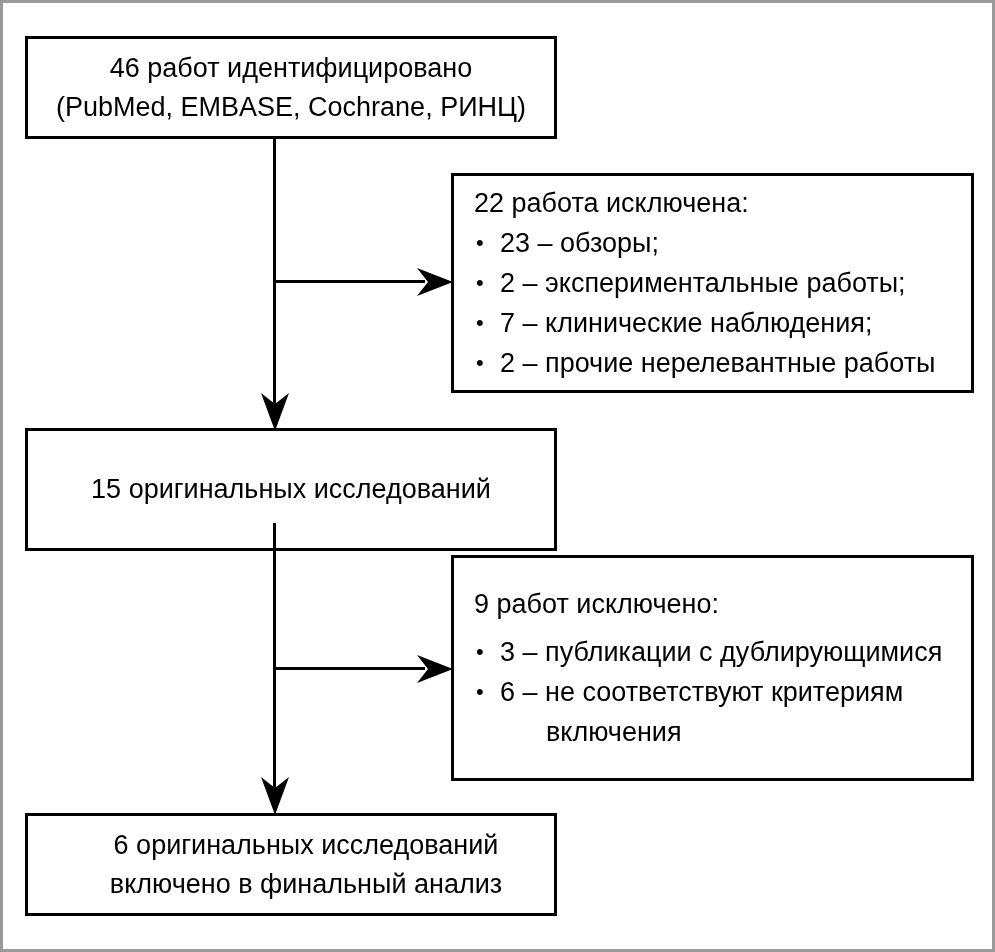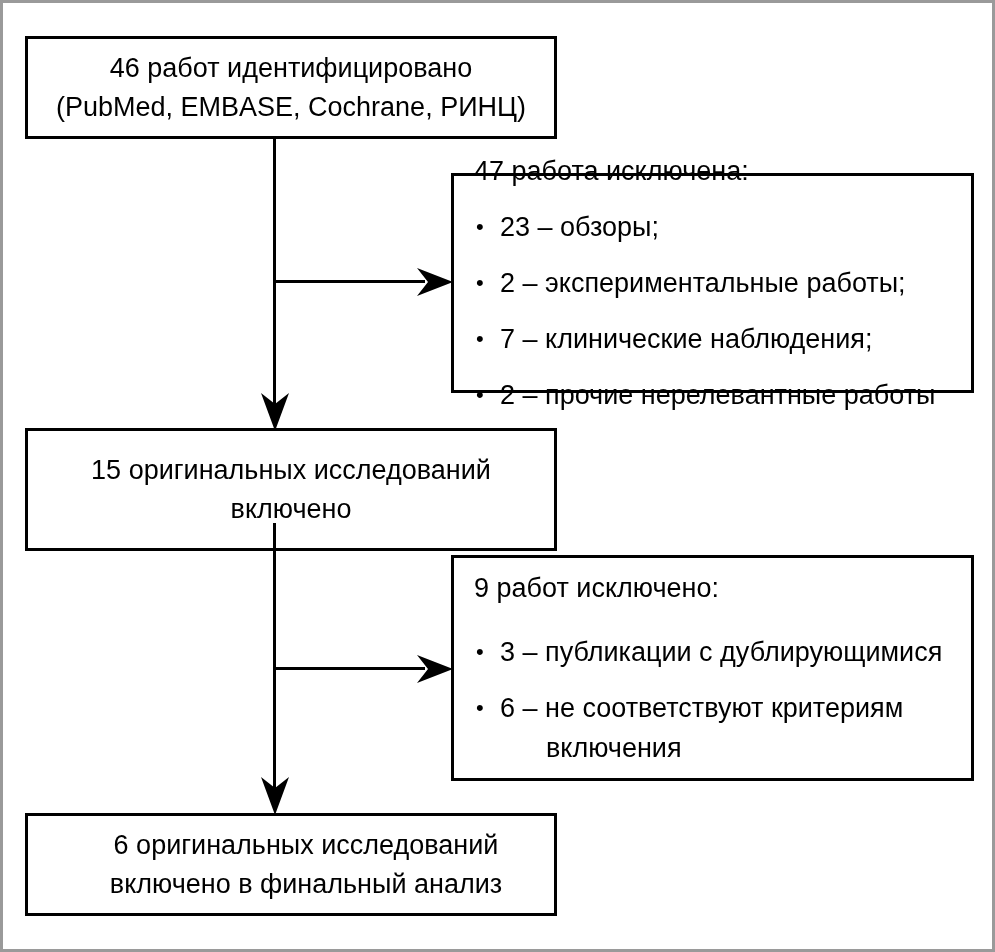--- a/index.html
+++ b/index.html
@@ -60,21 +60,20 @@
   }
   .excl-item .bullet {
     position: absolute;
     left: 0;
     top: 0;
     font-size: 22px;
     line-height: 40px;
   }
   .excl-item .txt {
     display: block;
-    margin-top: 16px;
   }
   .excl-item.wrapped .cont {
     display: block;
     padding-left: 46px;
   }
 
   
   .vline {
     position: absolute;
     width: 3px;
@@ -113,21 +112,21 @@
   </div>
 
   <div class="hline" style="left:270px; top:277px; width:152px;"></div>
   <div class="arrow-right" style="left:414px; top:263px;">
     <svg width="36" height="32" viewBox="0 0 36 32">
       <path d="M36 16 L0 2 L11 16 L0 30 Z" fill="#000000"></path>
     </svg>
   </div>
 
   <div class="box box-left" style="left:448px; top:170px; width:523px; height:220px;">
-    <div class="excl-head">47 работа исключена:</div>
+    <div class="excl-head">22 работа исключена:</div>
     <ul class="excl-list">
       <li class="excl-item">
         <span class="bullet">•</span>
         <span class="txt">23 – обзоры;</span>
       </li>
       <li class="excl-item">
         <span class="bullet">•</span>
         <span class="txt">2 – экспериментальные работы;</span>
       </li>
       <li class="excl-item">
@@ -136,21 +135,20 @@
       </li>
       <li class="excl-item">
         <span class="bullet">•</span>
         <span class="txt">2 – прочие нерелевантные работы</span>
       </li>
     </ul>
   </div>
 
   <div class="box box-center" style="left:22px; top:425px; width:532px; height:123px;">
     <div class="line-text">15 оригинальных исследований</div>
-    <div class="line-text">включено</div>
   </div>
 
   <div class="vline" style="left:270px; top:520px; height:270px;"></div>
   <div class="arrow-down" style="left:256px; top:772px;">
     <svg width="32" height="40" viewBox="0 0 32 40">
       <path d="M16 40 L2 2 L16 13 L30 2 Z" fill="#000000"></path>
     </svg>
   </div>
 
   <div class="hline" style="left:270px; top:664px; width:152px;"></div>

